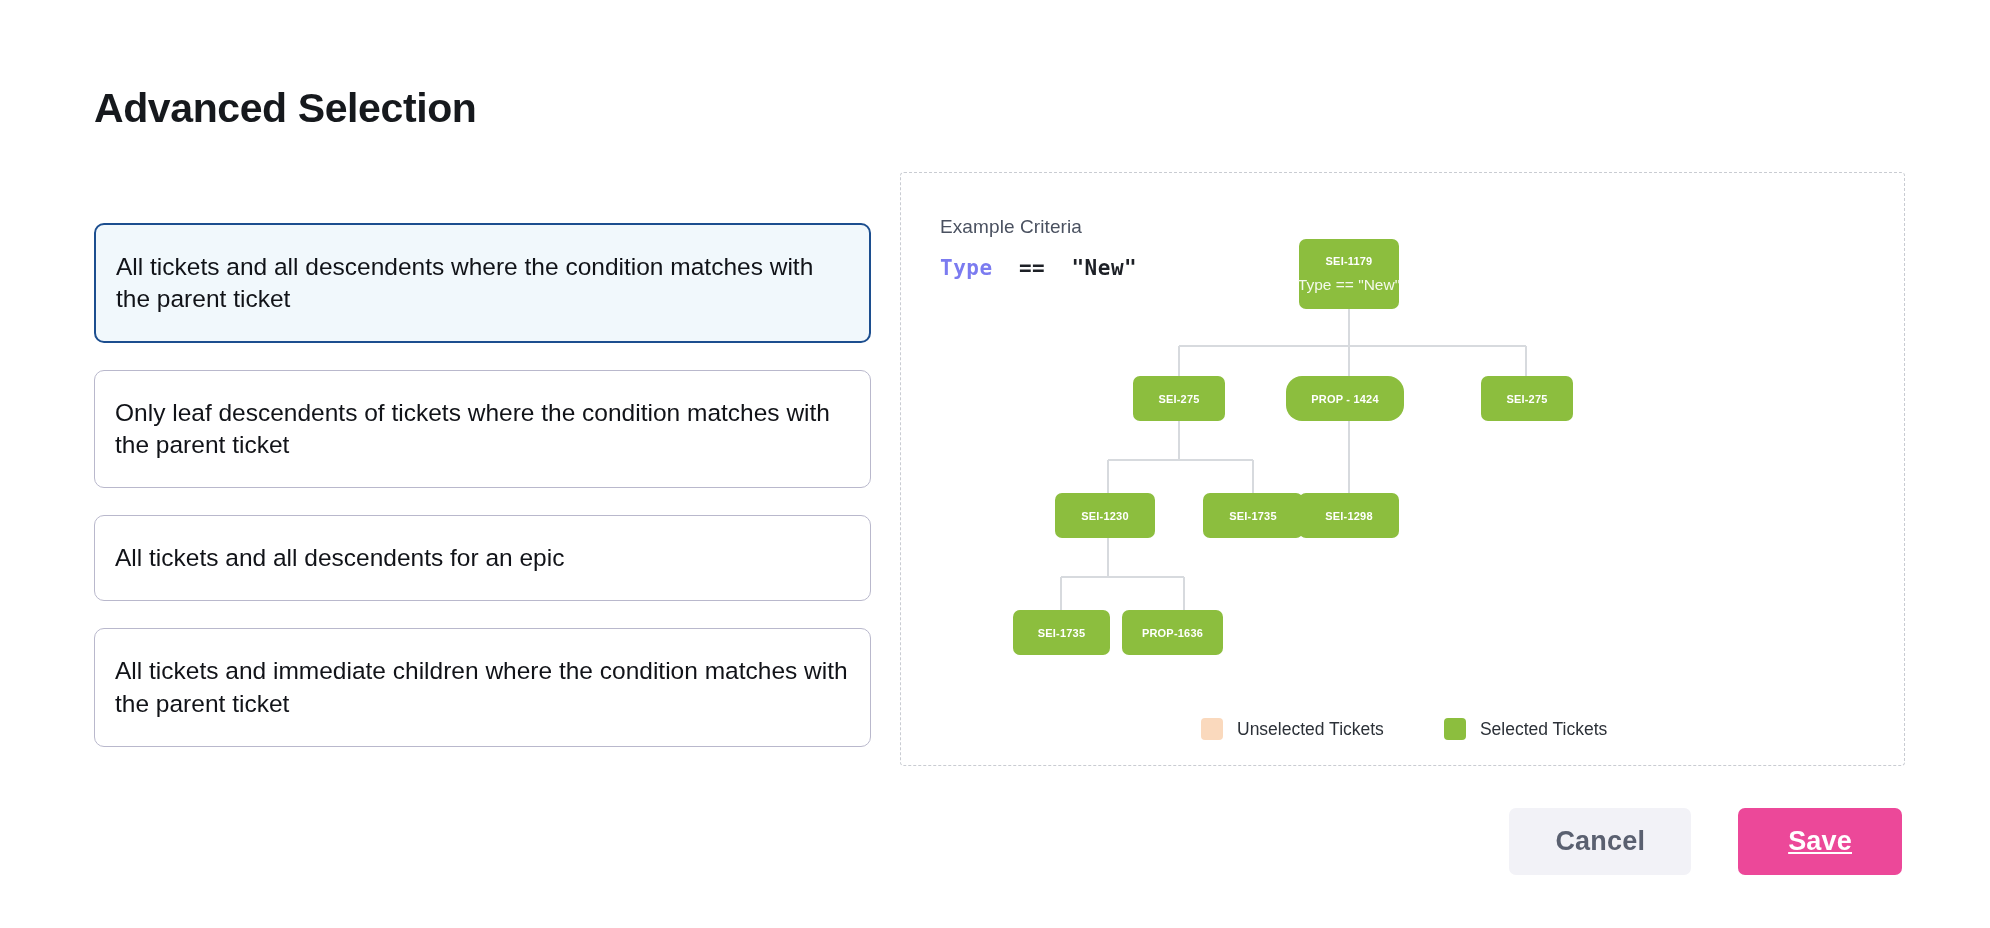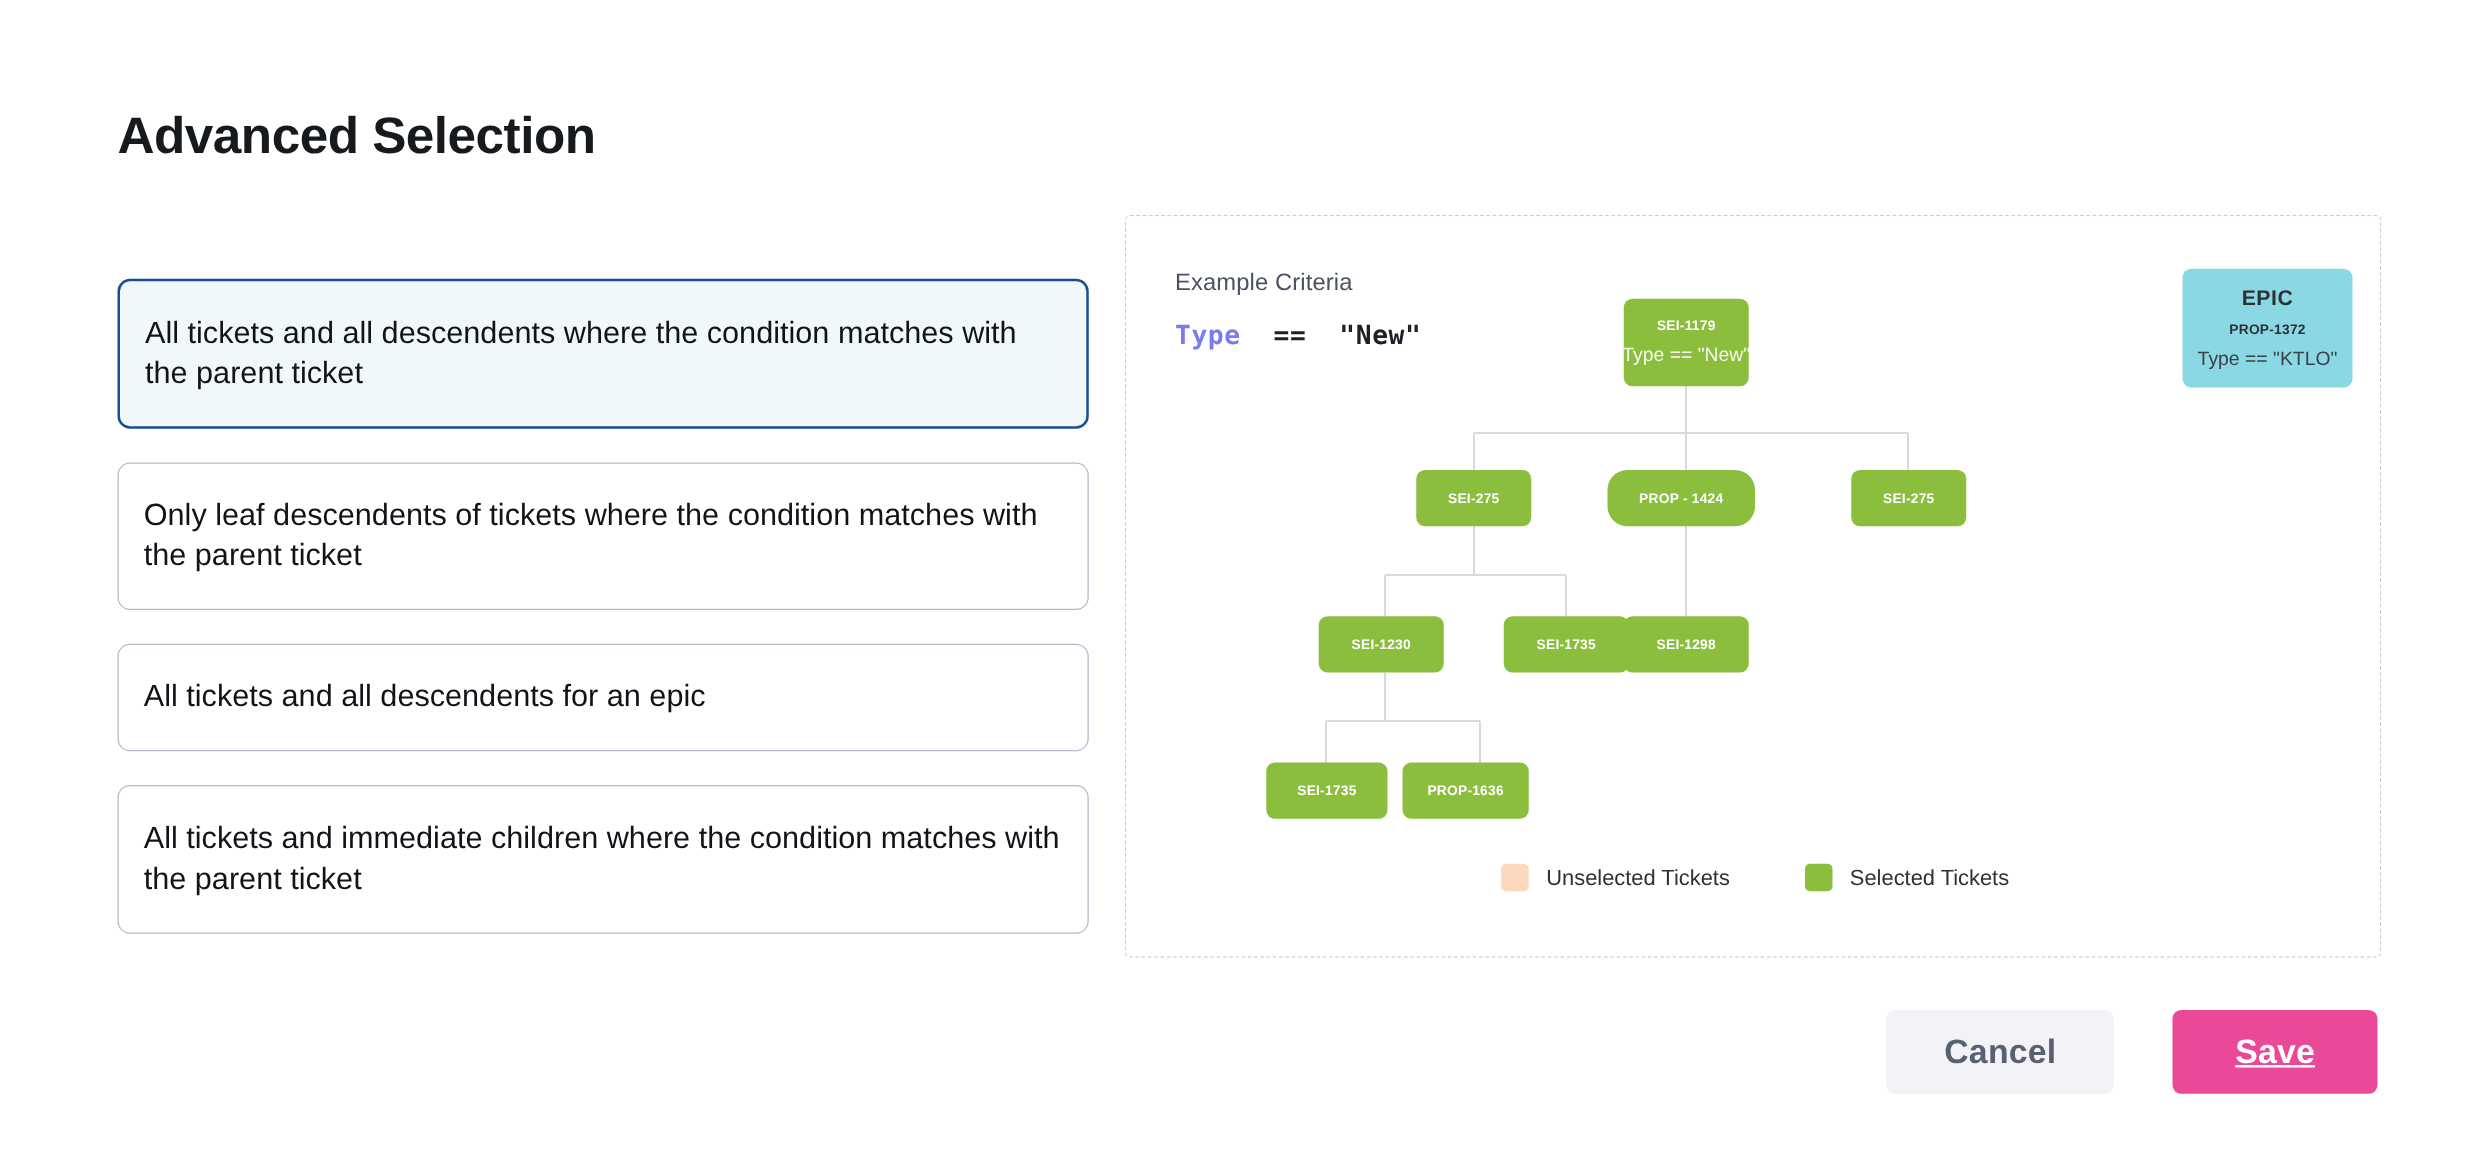--- a/index.html
+++ b/index.html
@@ -138,21 +138,21 @@
   .node.epic .node-cond {
     color: #39414a;
     font-weight: 400;
   }
   .node.epic .node-id { margin-top: 9px; }
 
   
   #legend {
     position: absolute;
     left: 300px;
-    top: 518px;
+    top: 545px;
     display: flex;
     align-items: center;
     gap: 60px;
   }
   .legend-item { display: flex; align-items: center; gap: 14px; }
   .legend-swatch {
     width: 22px; height: 22px;
     border-radius: 4px;
     flex: 0 0 auto;
   }
@@ -250,25 +250,20 @@
         <path d="M 160 404 L 160 437"></path>
         <path d="M 283 404 L 283 437"></path>
       </g>
     </svg>
 
     <div class="node" style="left:398px; top:66px; width:100px; height:70px;">
       <span class="node-id">SEI-1179</span>
       <span class="node-cond">Type == "New"</span>
     </div>
 
-    <div class="node epic" style="left:845px; top:42px; width:136px; height:95px;">
-      <span class="node-kind">EPIC</span>
-      <span class="node-id">PROP-1372</span>
-      <span class="node-cond">Type == "KTLO"</span>
-    </div>
 
     <div class="node" style="left:232px; top:203px; width:92px; height:45px;">
       <span class="node-id">SEI-275</span>
     </div>
 
     <div class="node" style="left:385px; top:203px; width:118px; height:45px;border-radius:16px;">
       <span class="node-id">PROP - 1424</span>
     </div>
 
     <div class="node" style="left:580px; top:203px; width:92px; height:45px;">

